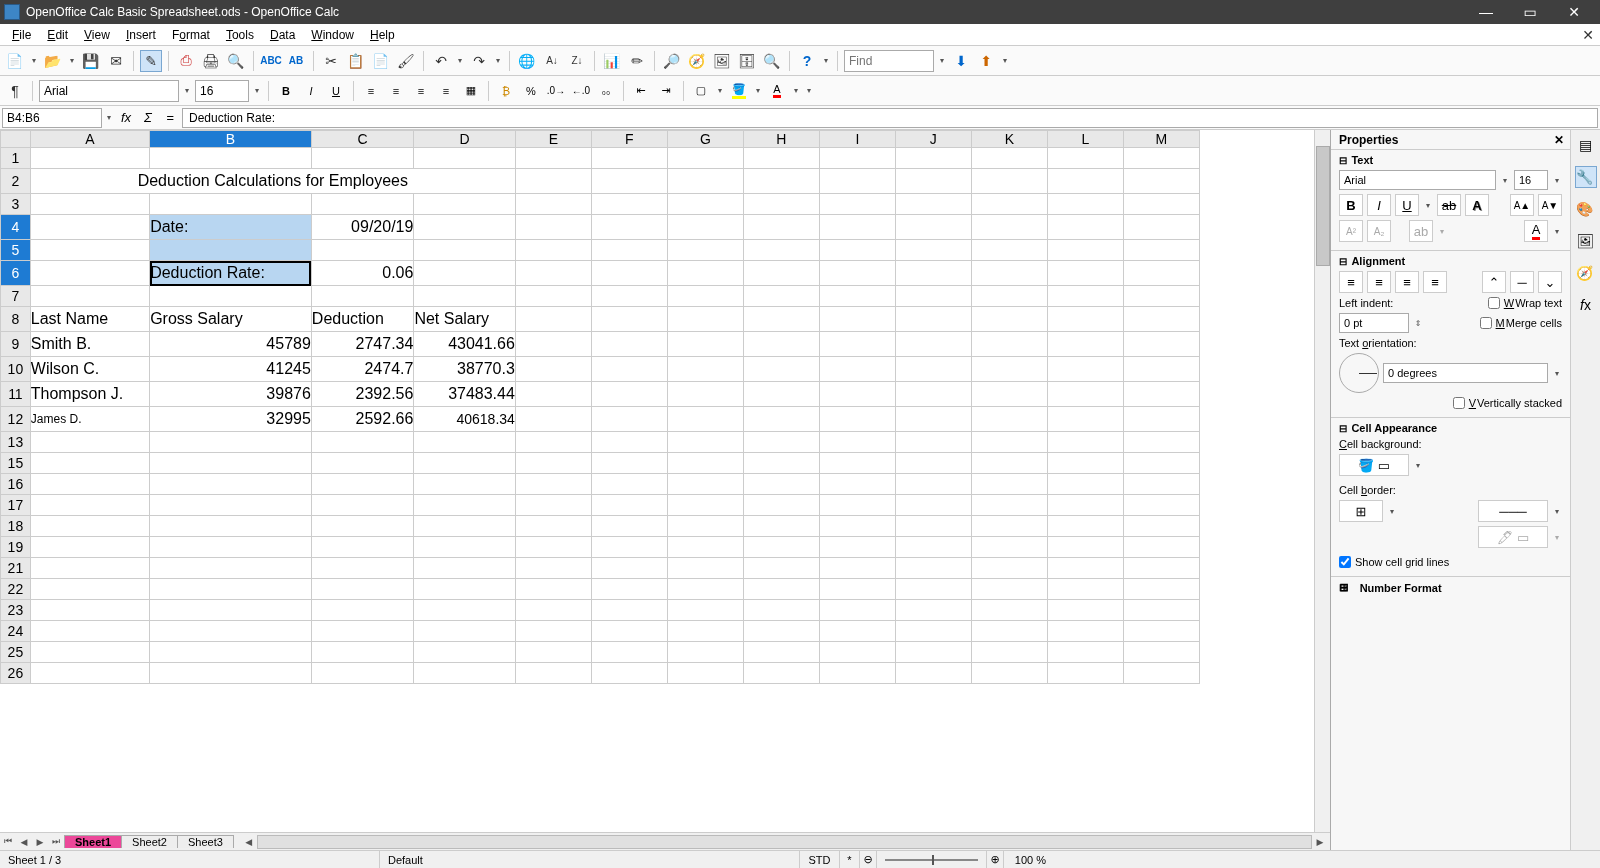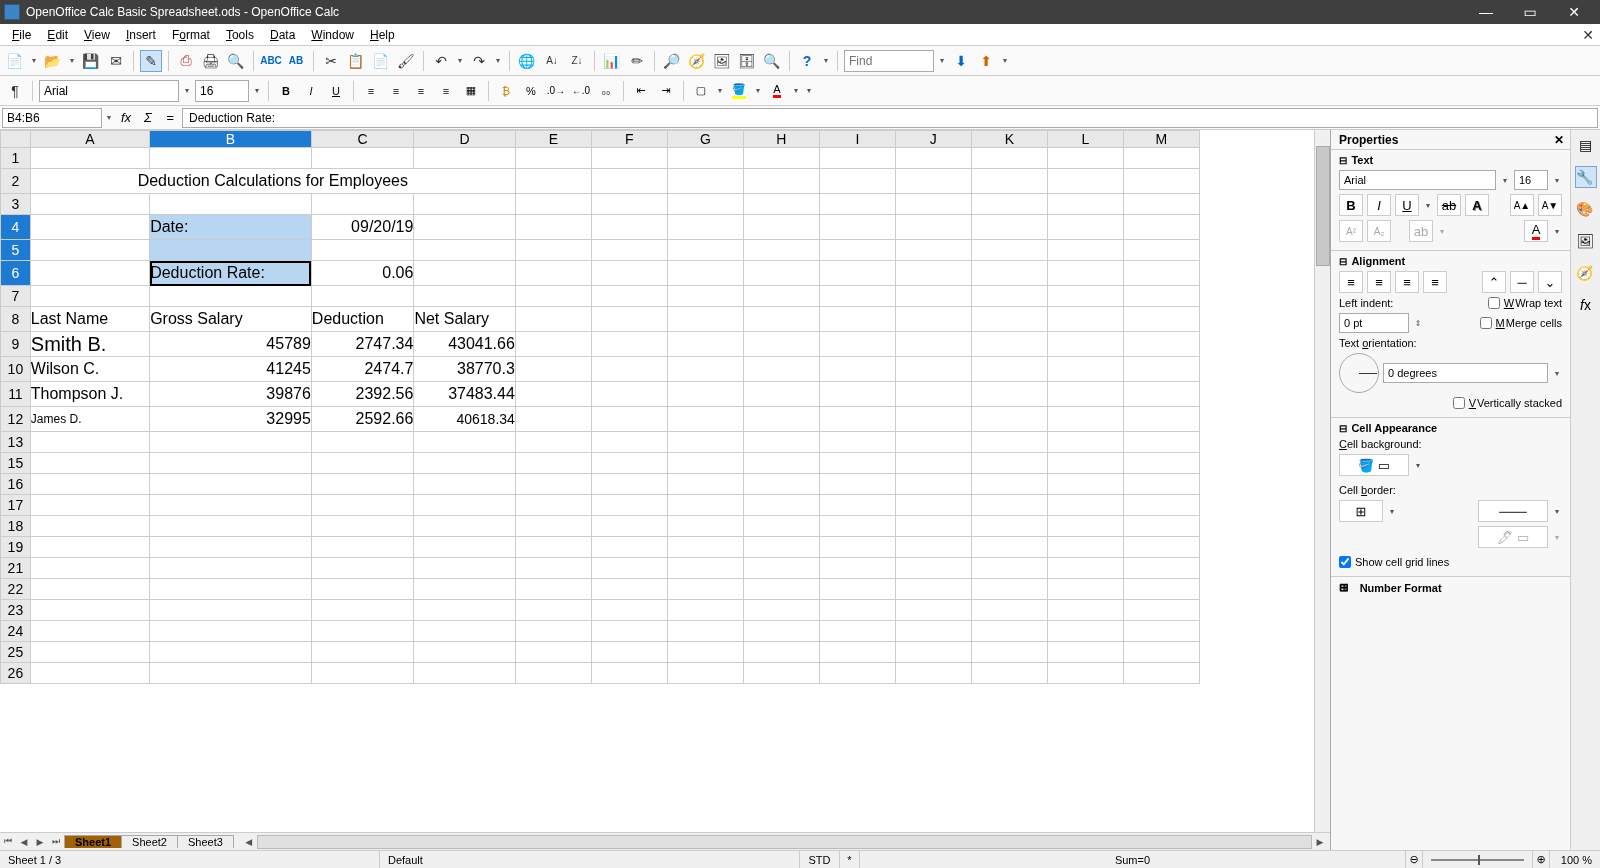--- a/index.html
+++ b/index.html
@@ -43,21 +43,21 @@
 .col-head.sel { background:#1e7bd3; color:#fff; }
 td.cell { height:21px; padding:0 4px; background:#fff; vertical-align:middle; }
 td.cell.rbig { height:25px; font-size:16px; }
 td.sel { background:#b8d6f1 !important; }
 td.sel.cursor { outline:2px solid #000; outline-offset:-2px; }
 .corner { background:#e8e8e8; width:30px; }
 
 .tab-strip { height:18px; background:#f0f0f0; border-top:1px solid #ccc; display:flex; align-items:center; font-size:11px; }
 .ts-nav { width:16px; text-align:center; color:#555; font-size:9px;}
 .tab { height:18px; padding:0 10px; border:1px solid #aaa; border-bottom:none; background:#eee; margin-right:-1px; }
-.tab.active { background:#a16207; font-weight:bold; }
+.tab.active { background:#ec4899; font-weight:bold; }
 .ts-scroll { flex:1; height:14px; margin:0 2px 0 8px; display:flex; align-items:center; }
 .ts-scroll .track { flex:1; height:14px; background:#e0e0e0; border:1px solid #bbb; position:relative; }
 
 .scroll-v { position:absolute; right:0; top:0; bottom:18px; width:16px; background:#f0f0f0; border-left:1px solid #ccc; }
 .scroll-v .thumb { position:absolute; left:1px; width:14px; top:16px; height:120px; background:#c8c8c8; border:1px solid #aaa; }
 
 .side-panel { width:240px; border-left:1px solid #aaa; display:flex; flex-direction:column; background:#f7f7f7; }
 .side-icons { width:30px; border-left:1px solid #ccc; background:#f0f0f0; display:flex; flex-direction:column; align-items:center; padding-top:4px; gap:10px;}
 .side-icons .si { width:22px; height:22px; display:flex; align-items:center; justify-content:center; font-size:14px; }
 .sp-title { height:20px; padding:2px 8px; font-weight:bold; border-bottom:1px solid #ccc; display:flex; align-items:center; position:relative; font-size:12px;}
@@ -409,21 +409,21 @@
               <td class="cell rbig" style=""></td>
               <td class="cell rbig" style=""></td>
               <td class="cell rbig" style=""></td>
               <td class="cell rbig" style=""></td>
               <td class="cell rbig" style=""></td>
               <td class="cell rbig" style=""></td>
               <td class="cell rbig" style=""></td>
             </tr>
             <tr>
               <th class="row-head">9</th>
-              <td class="cell rbig" style="font-size:20px;">Smith B.</td>
+              <td class="cell rbig" style="font-size:16px;">Smith B.</td>
               <td class="cell rbig" style="text-align:right;font-size:16px;">45789</td>
               <td class="cell rbig" style="text-align:right;font-size:16px;">2747.34</td>
               <td class="cell rbig" style="text-align:right;font-size:16px;">43041.66</td>
               <td class="cell rbig" style=""></td>
               <td class="cell rbig" style=""></td>
               <td class="cell rbig" style=""></td>
               <td class="cell rbig" style=""></td>
               <td class="cell rbig" style=""></td>
               <td class="cell rbig" style=""></td>
               <td class="cell rbig" style=""></td>
@@ -832,21 +832,20 @@
     <div class="si">🧭</div>
     <div class="si"><i>f</i>x</div>
   </div>
 </div>
 
 <div class="status-bar">
   <div class="sb-cell" style="width:380px">Sheet 1 / 3</div>
   <div class="sb-cell" style="width:420px">Default</div>
   <div class="sb-cell" style="width:40px;justify-content:center">STD</div>
   <div class="sb-cell" style="width:20px;justify-content:center">*</div>
-  <div class="sb-cell sb-spacer" style="justify-content:center">Sum=0</div>
   <div class="sb-cell" style="width:14px;justify-content:center">⊖</div>
   <div class="sb-cell" style="width:110px;position:relative">
       <div style="height:2px;background:#888;width:100%;position:relative">
         <div style="position:absolute;left:50%;top:-4px;width:2px;height:10px;background:#555"></div>
       </div>
     </div>
   <div class="sb-cell" style="width:14px;justify-content:center">⊕</div>
   <div class="sb-cell" style="width:50px;justify-content:flex-end;border-right:none">100 %</div>
 </div>
 

